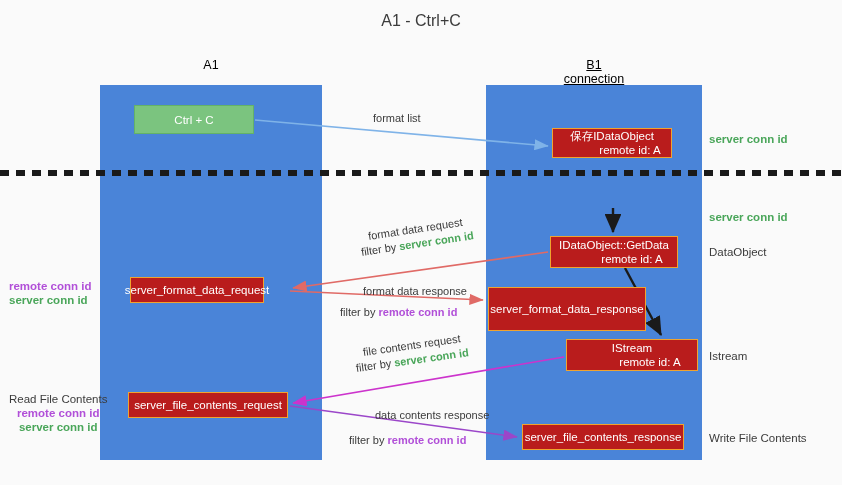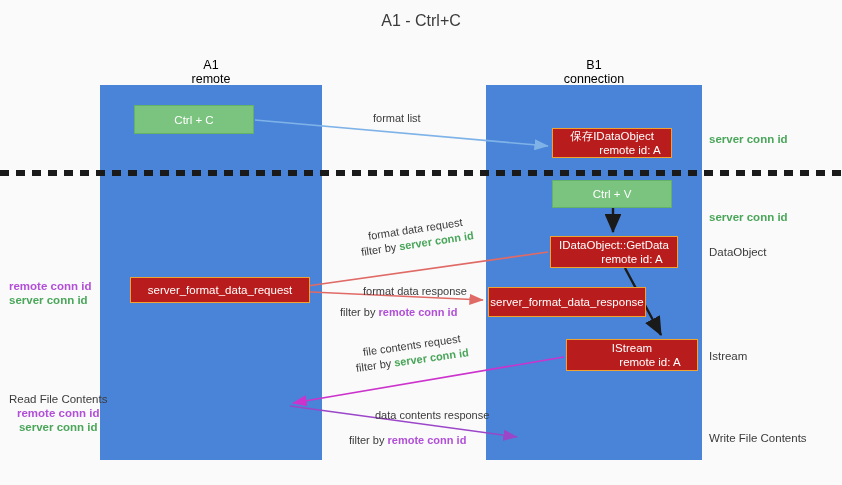--- a/index.html
+++ b/index.html
@@ -15,21 +15,21 @@
   .lane{position:absolute;background:#4a84d8;}
   #lane-a1{left:100px;top:85px;width:222px;height:375px;}
   #lane-b1{left:486px;top:85px;width:216px;height:375px;}
 
   
   .col-head{
     position:absolute;text-align:center;
     color:#000000;font-size:12.5px;line-height:14px;
   }
   #head-a1{left:100px;top:58px;width:222px;}
-  #head-b1{left:486px;top:58px;width:216px;}
+  #head-b1{left:486px;top:58px;width:216px;text-decoration:underline;}
   .col-head .ttl{display:block;}
   .col-head .sub{display:block;}
 
   
   #title{
     position:absolute;left:0;top:10px;width:842px;text-align:center;
     color:#3b3b3b;font-size:16px;line-height:21px;
   }
   #title span{display:block;}
 
@@ -48,22 +48,22 @@
   }
   .node.green{background:#7bc47f;border:1px solid #63b268;}
   .node.orange{background:#b91c1c;border:1px solid #f0a32e;}
   .node .l2{display:block;margin-left:36px;}
 
   #n-ctrlc{left:134px;top:105px;width:120px;height:29px;}
   #n-save {left:552px;top:128px;width:120px;height:30px;}
   #n-ctrlv{left:552px;top:180px;width:120px;height:28px;}
   #n-getdata{left:550px;top:236px;width:128px;height:32px;align-items:center;}
   #n-istream{left:566px;top:339px;width:132px;height:32px;}
-  #n-sfdreq{left:130px;top:277px;width:180px;height:26px;}
-  #n-sfdres{left:488px;top:287px;width:158px;height:30px;}
+  #n-sfdreq{left:130px;top:277px;width:134px;height:26px;}
+  #n-sfdres{left:488px;top:287px;width:158px;height:44px;}
   #n-sfcreq{left:128px;top:392px;width:160px;height:26px;}
   #n-sfcres{left:522px;top:424px;width:162px;height:26px;}
 
   
   .anno{position:absolute;font-size:11.5px;line-height:14px;white-space:nowrap;}
   .anno.green{color:#4aa65a;font-weight:bold;}
   .anno.dark{color:#3b3b3b;}
   #a-srv1{left:709px;top:132px;}
   #a-srv2{left:709px;top:210px;}
   #a-dataobject{left:709px;top:245px;}
@@ -102,21 +102,20 @@
 
   <div id="title">
     <span>A1 - Ctrl+C</span>
   </div>
 
   <div class="lane" id="lane-a1"></div>
   <div class="lane" id="lane-b1"></div>
 
   <div class="col-head" id="head-a1">
     <span class="ttl">A1</span>
-    <span class="sub">remote</span>
   </div>
   <div class="col-head" id="head-b1">
     <span class="ttl">B1</span>
     <span class="sub">connection</span>
   </div>
 
   <svg id="edges" viewBox="0 0 842 485">
     <defs>
       <marker id="ah-blue" markerWidth="9" markerHeight="7" refX="8.5" refY="3.5" orient="auto">
         <polygon points="0 0, 9 3.5, 0 7" fill="#7fb3e8"></polygon>
@@ -154,43 +153,46 @@
 
   <div class="node green" id="n-ctrlc">
     <span>Ctrl + C</span>
   </div>
 
   <div class="node orange" id="n-save">
     <span>保存IDataObject</span>
     <span class="l2">remote id: A</span>
   </div>
 
-  <div class="node green" id="n-ctrlv">
-    <span>Ctrl + V</span>
-  </div>
 
   <div class="node orange" id="n-getdata">
     <span>IDataObject::GetData</span>
     <span class="l2">remote id: A</span>
   </div>
 
   <div class="node orange" id="n-istream">
     <span>IStream</span>
     <span class="l2">remote id: A</span>
   </div>
 
   <div class="node orange" id="n-sfdreq">
     <span>server_format_data_request</span>
   </div>
 
   <div class="node orange" id="n-sfdres">
     <span>server_format_data_response</span>
   </div>
 
-
+  <div class="node orange" id="n-sfcreq">
+    <span>server_file_contents_request</span>
+  </div>
+
+  <div class="node orange" id="n-sfcres">
+    <span>server_file_contents_response</span>
+  </div>
 
   <div class="anno green" id="a-srv1">server conn id</div>
   <div class="anno green" id="a-srv2">server conn id</div>
   <div class="anno dark" id="a-dataobject">DataObject</div>
   <div class="anno dark" id="a-istream">Istream</div>
   <div class="anno dark" id="a-writefile">Write File Contents</div>
 
   <div class="lanno" id="l-top">
     <span class="rid">remote conn id</span>
     <span class="sid">server conn id</span>

